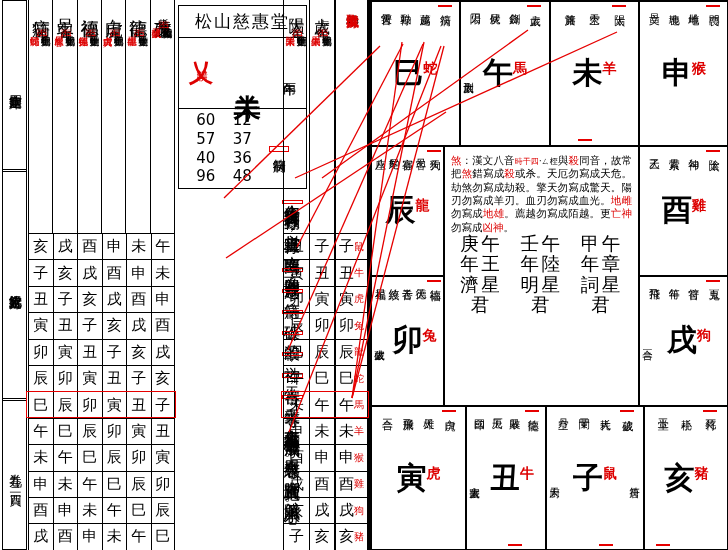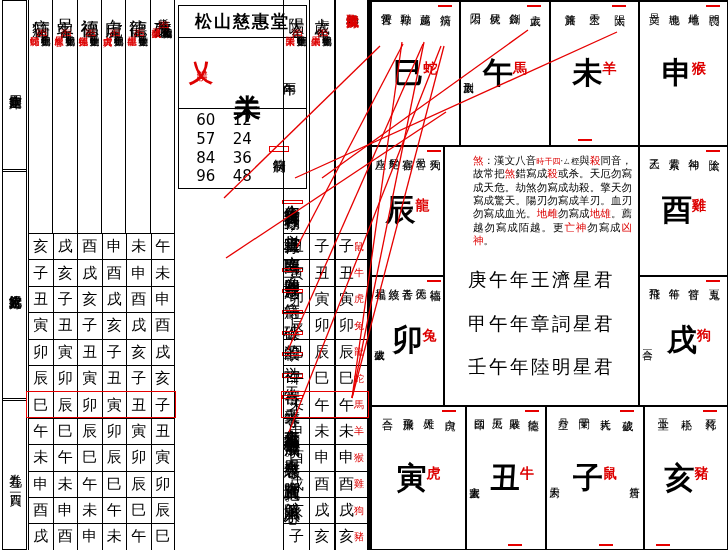--- a/index.html
+++ b/index.html
@@ -26,21 +26,21 @@
   .yr{font-size:11px;margin-top:14px;}
   .ann{display:flex;margin-top:8px;}
   .ann .v{font-size:9.5px;line-height:1.18;}
   .gridband{position:absolute;top:233px;height:317px;display:flex;}
   #grid-main{left:28px;width:147px;}
   .gcol{display:grid;grid-template-rows:repeat(12,26.4px);border-left:1.2px solid #000;box-sizing:border-box;}
   .gcol:last-child{border-right:1.2px solid #000;}
   .gcol span{display:flex;align-items:center;justify-content:center;font-size:15px;border-top:1px solid #000;box-sizing:border-box;}
   
   #temple-title{position:absolute;left:178px;top:5px;width:129px;height:33px;border:1.5px solid #000;box-sizing:border-box;
-                display:flex;align-items:center;justify-content:center;font-size:17px;letter-spacing:2px;font-weight:bold;}
+                display:flex;align-items:center;justify-content:center;font-size:17px;letter-spacing:2px;}
   #zodiac-box{position:absolute;left:178px;top:38px;width:129px;height:71px;border:1.5px solid #000;border-top:none;box-sizing:border-box;
               display:flex;justify-content:space-around;align-items:center;}
   #err{display:flex;flex-direction:column;align-items:center;}
   #err-label{font-size:11px;}
   #err-mark{font-size:24px;font-weight:bold;line-height:1;}
   #zodiac-big{font-size:27px;line-height:1.05;font-weight:bold;}
   #zodiac-year{font-size:13px;}
   #ages-box{position:absolute;left:178px;top:109px;width:129px;height:80px;border:1.5px solid #000;border-top:none;box-sizing:border-box;
             display:flex;align-items:center;justify-content:space-evenly;}
   .agecol{display:flex;flex-direction:column;font-size:15px;line-height:1.25;text-align:right;}
@@ -69,22 +69,22 @@
   .bigglyph{position:absolute;left:0;right:0;top:50%;transform:translateY(-54%);display:flex;justify-content:center;align-items:flex-start;}
   .branch{font-size:30px;line-height:1;font-weight:bold;}
   .animal{font-size:14px;font-weight:bold;margin-top:2px;}
   .sidelab{position:absolute;font-size:10.5px;top:50%;transform:translateY(-50%);}
   .sidelab.l{left:2px;} .sidelab.r{right:2px;}
   
   #center-panel{position:absolute;left:73px;top:145px;width:195px;height:260px;border:1.2px solid #000;box-sizing:border-box;
                 padding:4px 6px;display:flex;flex-direction:column;}
   #cp-title{font-size:26px;font-weight:bold;letter-spacing:3px;text-align:center;line-height:1.15;}
   #cp-subtitle{font-size:12.5px;text-align:center;letter-spacing:0.5px;margin-top:2px;}
-  #cp-note{font-size:10.5px;line-height:1.27;text-align:justify;margin-top:3px;margin-left:22px;}
-  #cp-stars{flex:1;display:flex;flex-direction:column;justify-content:space-evenly;}
+  #cp-note{font-size:10.5px;line-height:1.27;text-align:justify;margin-top:3px;}
+  #cp-stars{flex:1;display:flex;flex-direction:row;justify-content:space-evenly;}
   #cp-stars span{font-size:18.5px;letter-spacing:2.5px;text-align:center;line-height:1.1;}
   #lines{position:absolute;left:0;top:0;width:728px;height:550px;pointer-events:none;}
 </style>
 </head>
 <body>
 
 <div id="stage">
 
   <div id="left-page">
 
@@ -243,26 +243,26 @@
         <span id="err-label" class="v">錯誤</span>
         <span id="err-mark">乂</span>
       </span>
       <span id="zodiac-big" class="v"><span>未</span><span>羊</span></span>
       <span id="zodiac-year" class="v">丙午年</span>
     </div>
     <div id="ages-box">
       <span class="agecol">
           <span>60</span>
           <span>57</span>
-          <span>84</span>
+          <span>40</span>
           <span>96</span>
         </span>
       <span class="agecol">
           <span>12</span>
-          <span>24</span>
+          <span>37</span>
           <span>36</span>
           <span>48</span>
         </span>
       <span id="charm" class="v boxed">制病符</span>
     </div>
     <div id="left-paragraph" class="v"><span>今年行運吉神只有</span><span class="boxed">祿動</span><span>，主封賞受祿，吉慶臨門。而凶神有</span><span class="boxed">薦越</span><span>，</span><span class="boxed">病符</span><span>，</span><span class="boxed">破碎</span><span>，</span><span class="boxed">的殺</span><span>，</span><span class="boxed">亡神</span><span>，</span><span class="boxed">天官符</span><span>，</span><span class="boxed">擎天</span><span>等，今年恐有枉勞心機一事無成，喪服衰愁等。宜腳踏實地，錢財出入小心。</span></div>
 
     <div id="extras-head">
       <div class="col-head">
         <span class="col-title v" style="font-size:16px">太陽</span>
@@ -601,22 +601,22 @@
           <span class="v boxed">劫煞</span>
           <span class="v">月德</span>
           <span class="v">遊奕</span>
         </div>
     </div>
 
     <div id="center-panel">
       <div id="cp-note"><span class="red">煞</span><span>：漢文八音</span><span class="red small">時干四</span><span class="small">·ㄙ桎</span><span>與</span><span class="red">殺</span><span>同音，故常把</span><span class="red">煞</span><span>錯寫成</span><span class="red">殺</span><span>或杀。天厄勿寫成天危。劫煞勿寫成劫殺。擎天勿寫成驚天。陽刃勿寫成羊刃。血刃勿寫成血光。</span><span class="red">地雌</span><span>勿寫成</span><span class="red">地雄</span><span>。薦越勿寫成陌越。更</span><span class="red">亡神</span><span>勿寫成</span><span class="red">凶神</span><span>。</span></div>
       <div id="cp-stars">
           <span>庚午年王濟星君</span>
+          <span>壬午年陸明星君</span>
           <span>甲午年章詞星君</span>
-          <span>壬午年陸明星君</span>
         </div>
     </div>
   </div>
 
   <svg id="lines" viewBox="0 0 728 550" xmlns="http://www.w3.org/2000/svg">
     <g stroke="#e60000" stroke-width="1.3" fill="none">
       <line x1="352" y1="398" x2="402" y2="42"></line>
       <line x1="352" y1="398" x2="424" y2="42"></line>
       <line x1="352" y1="398" x2="444" y2="46"></line>
       <line x1="295" y1="178" x2="617" y2="32"></line>

